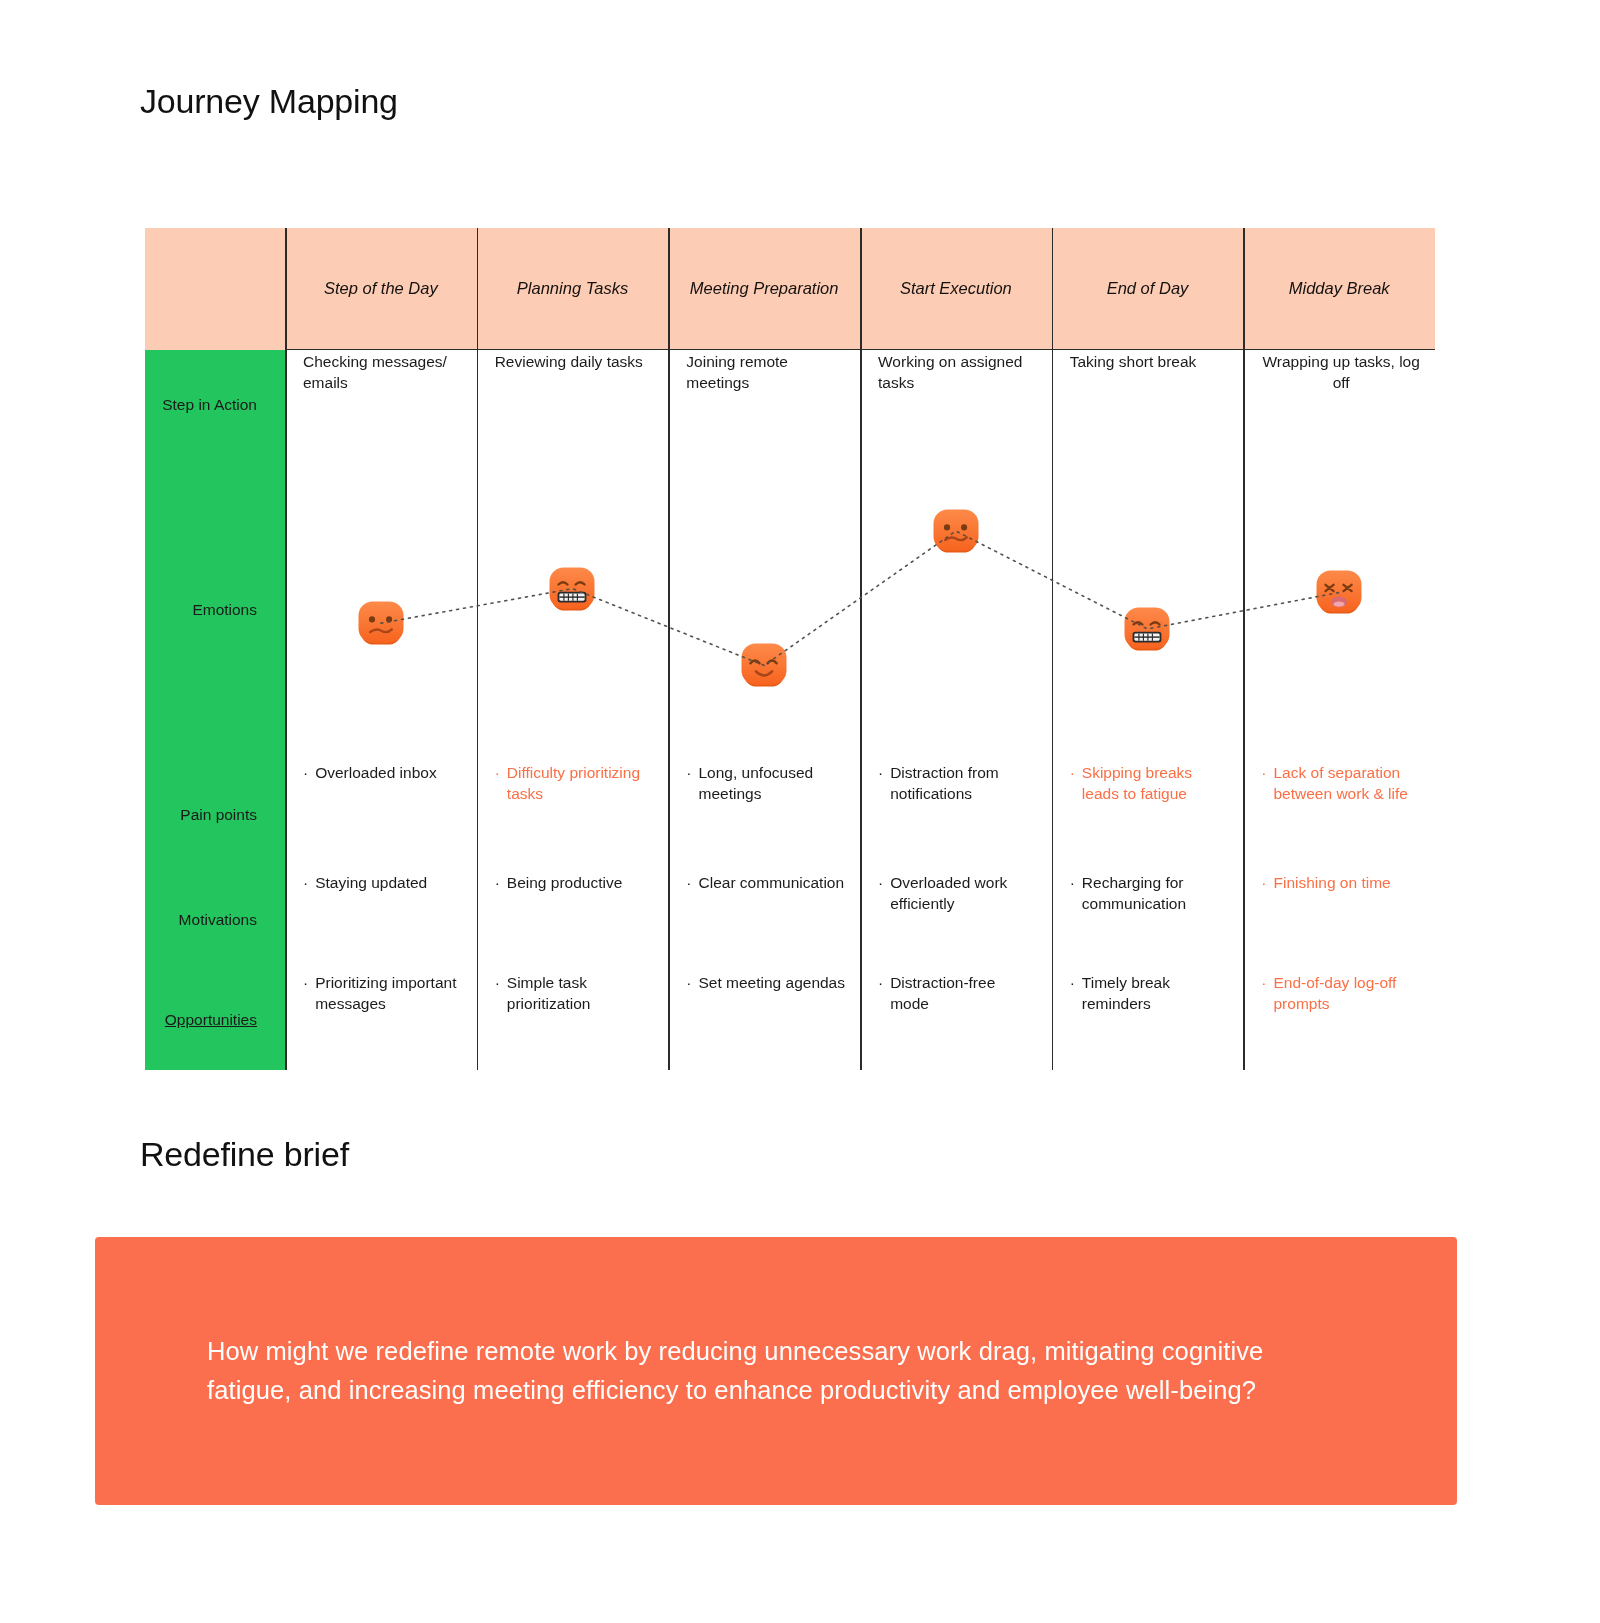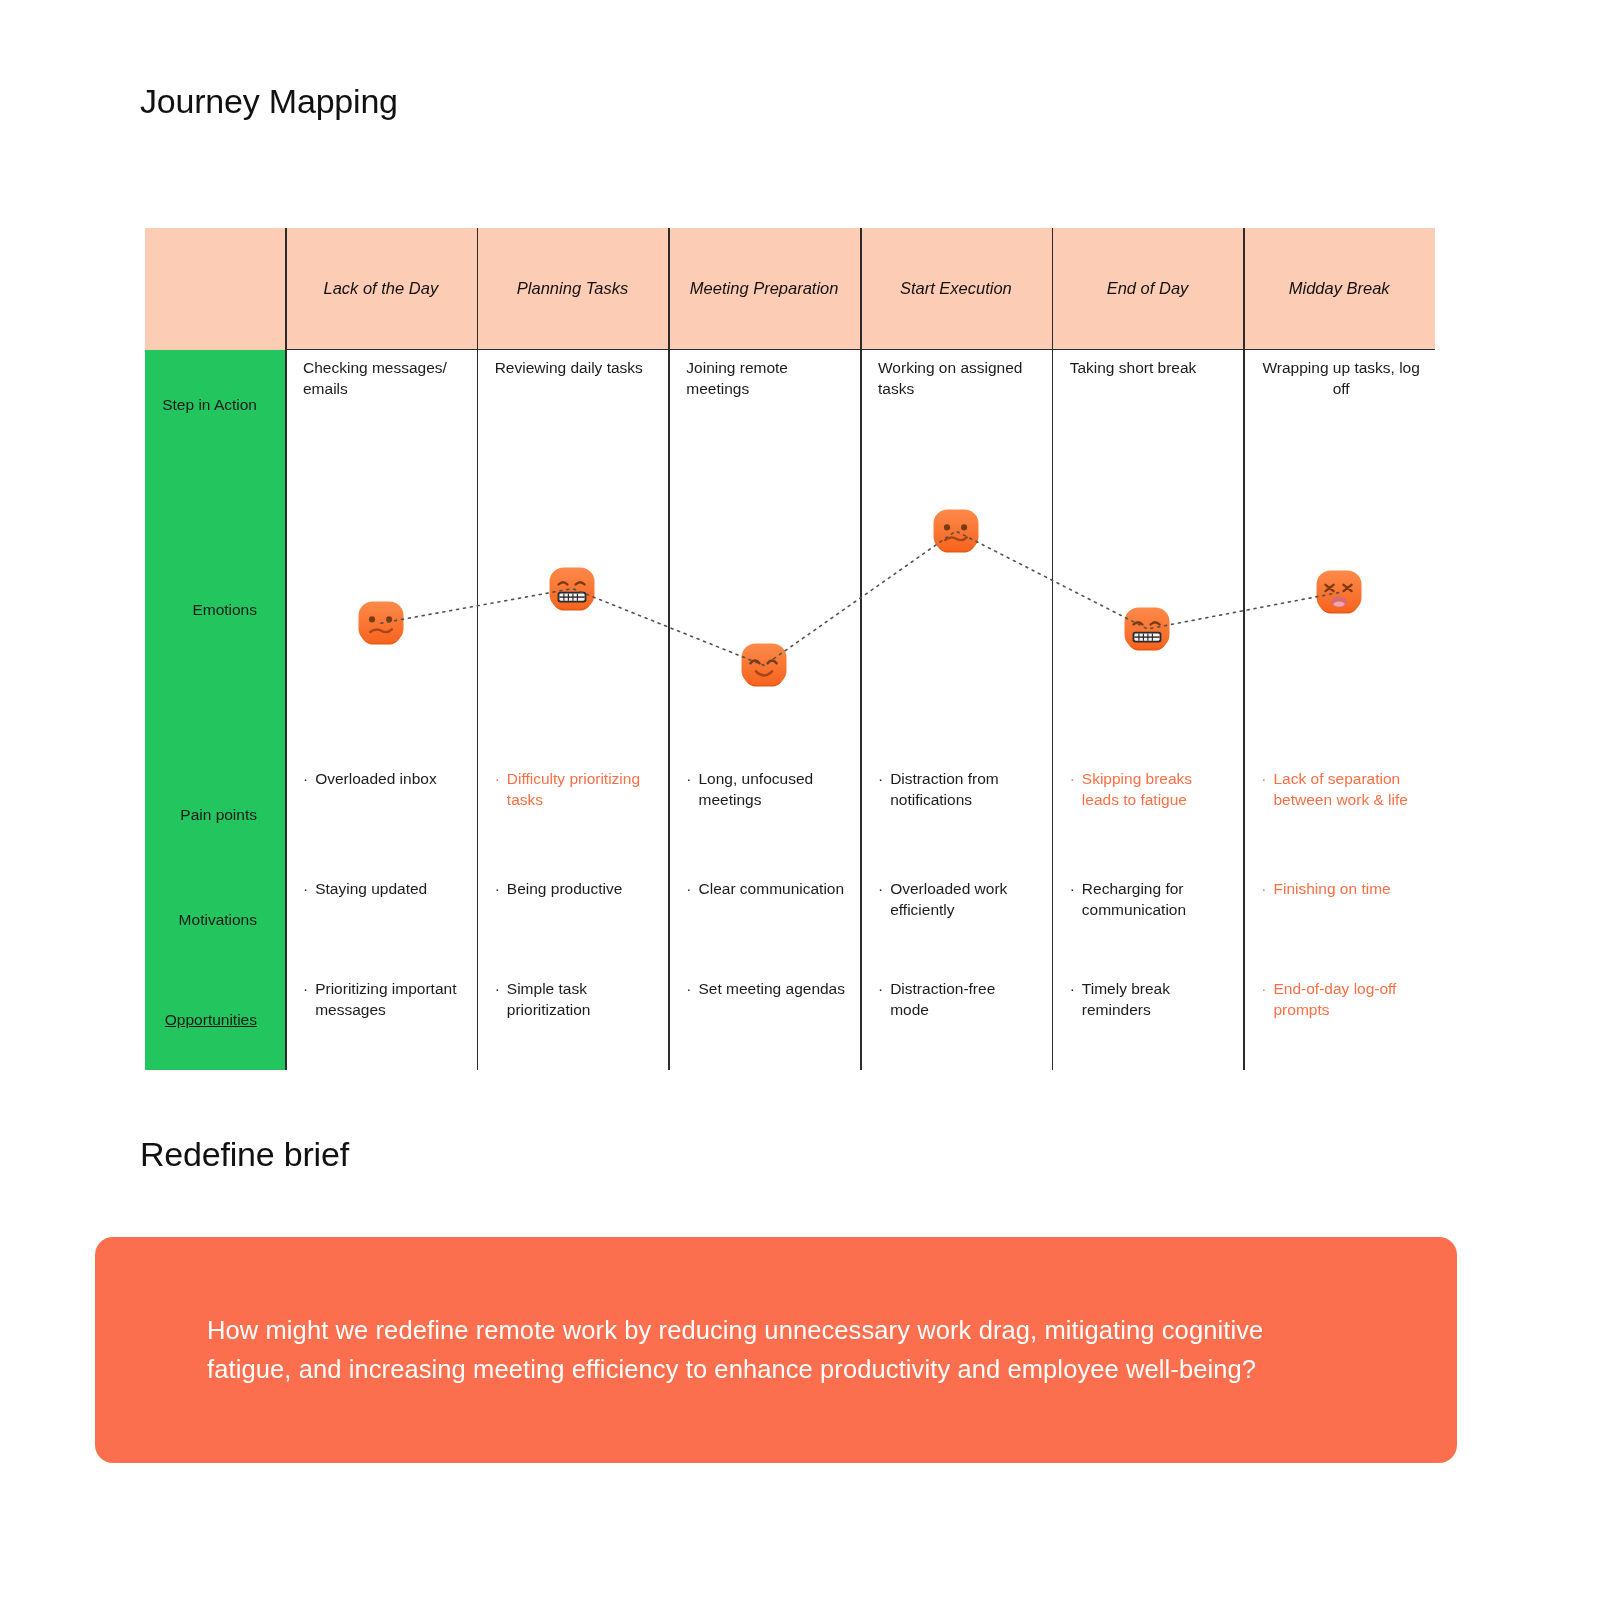--- a/index.html
+++ b/index.html
@@ -79,21 +79,21 @@
     padding-right: 28px;
     font-size: 15.5px;
     color: #1a1a1a;
     line-height: 1.3;
   }
 
   
   .cell {
     background: #ffffff;
     position: relative;
-    padding: 8px 14px 10px 18px;
+    padding: 2px 14px 10px 18px;
     font-size: 15.5px;
     color: #1c1c1c;
     line-height: 1.35;
   }
   .cell::before {
     content: "";
     position: absolute;
     left: 0; top: 0; bottom: 0;
     width: 1.6px;
     background: #2b2b2b;
@@ -136,23 +136,23 @@
     height: 320px;
     pointer-events: none;
   }
 
   
   .brief-box {
     position: absolute;
     left: 95px;
     top: 1237px;
     width: 1362px;
-    height: 226px;
+    height: 268px;
     background: #fb6f4e;
-    border-radius: 18px;
+    border-radius: 4px;
     display: flex;
     align-items: center;
   }
   .brief-text {
     color: #ffffff;
     font-size: 25.5px;
     line-height: 1.52;
     padding: 0 112px;
     font-weight: 400;
     letter-spacing: 0.1px;
@@ -162,21 +162,21 @@
 <body>
 
 <div class="page">
 
   <div class="section-title" id="journey-title">Journey Mapping</div>
 
   <div class="journey-table">
     <div class="jt-grid" id="jt-grid">
 
     <div class="hdr-cell corner"></div>
-        <div class="hdr-cell divider">Lack of the Day</div>
+        <div class="hdr-cell divider">Step of the Day</div>
         <div class="hdr-cell divider">Planning Tasks</div>
         <div class="hdr-cell divider">Meeting Preparation</div>
         <div class="hdr-cell divider">Start Execution</div>
         <div class="hdr-cell divider">End of Day</div>
         <div class="hdr-cell divider">Midday Break</div>
         <div class="row-label" style="height: 110px;">Step in Action</div>
         <div class="cell" style="height: 110px;">Checking messages/ emails</div>
         <div class="cell" style="height: 110px;">Reviewing daily tasks</div>
         <div class="cell" style="height: 110px;">Joining remote meetings</div>
         <div class="cell" style="height: 110px;">Working on assigned tasks</div>

